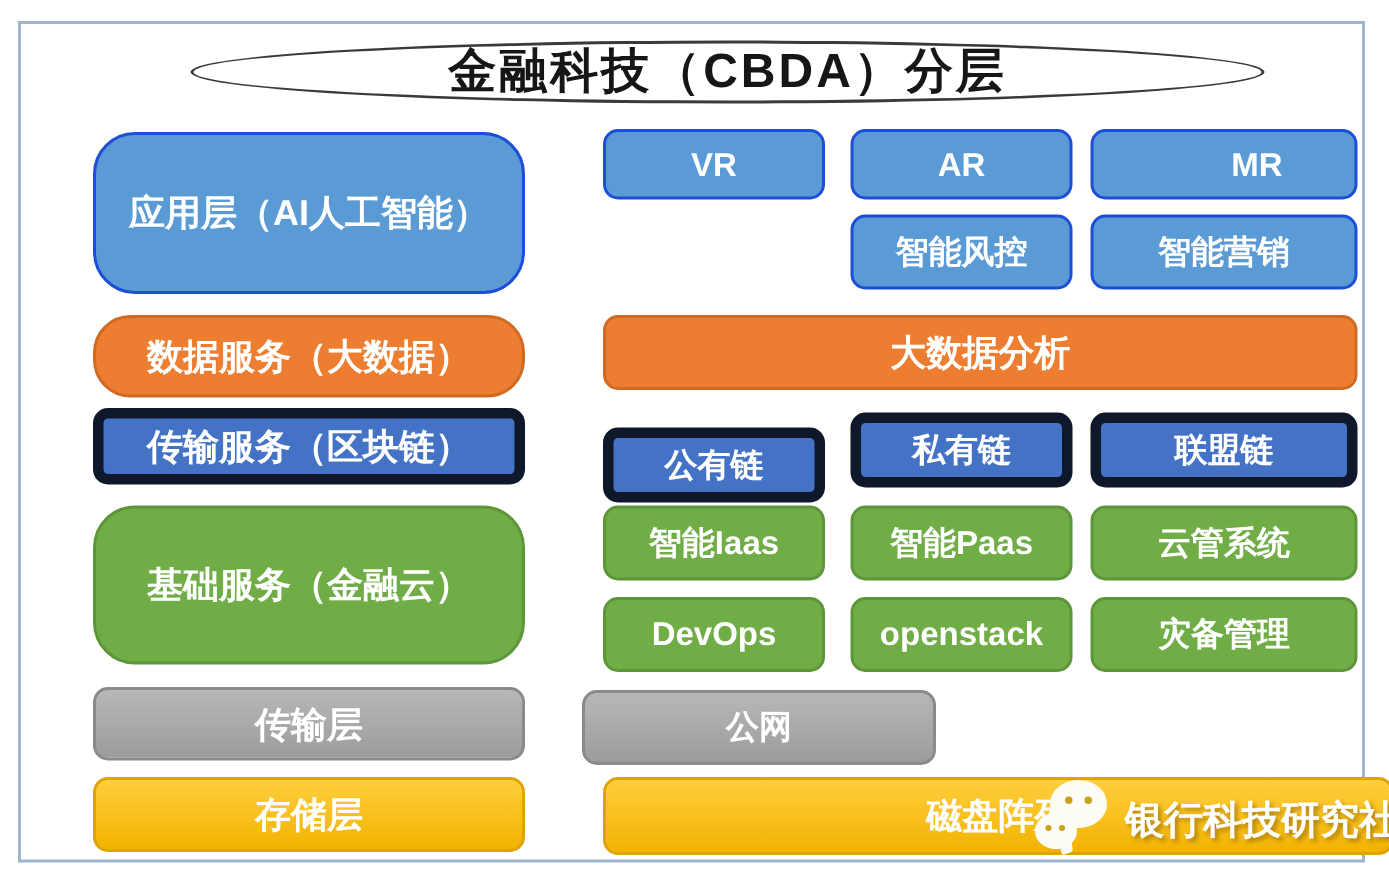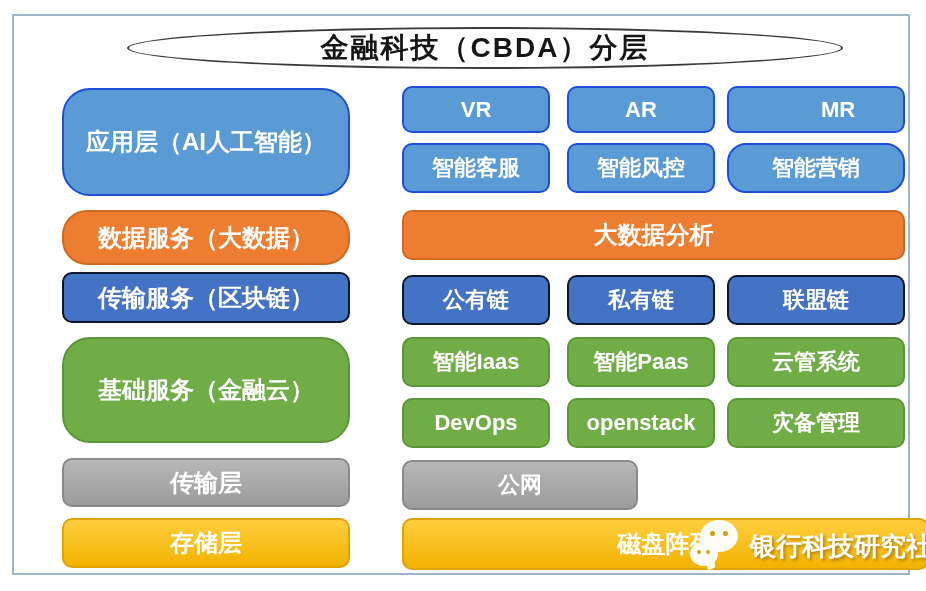--- a/index.html
+++ b/index.html
@@ -9,31 +9,31 @@
   }
   .frame{
     position:absolute;left:12px;top:14px;width:898px;height:561px;
     border:2px solid #9db6ce;box-sizing:border-box;
   }
   .ellipse{
     position:absolute;left:127px;top:27px;width:716px;height:42px;
     border:2px solid #3a3a3a;border-radius:50%;background:#ffffff;
     display:flex;align-items:center;justify-content:center;box-sizing:border-box;
   }
-  .title{font-size:28px;font-weight:700;color:#161616;letter-spacing:2px;white-space:nowrap;}
+  .title{font-size:32px;font-weight:700;color:#161616;letter-spacing:2px;white-space:nowrap;}
   .box{
     position:absolute;display:flex;align-items:center;justify-content:center;
     color:#ffffff;font-weight:700;font-size:22px;border-radius:10px;
     box-sizing:border-box;white-space:nowrap;text-align:center;
   }
   .big{border-radius:28px;font-size:24px;}
   .f24{font-size:24px;}
   .c-blue  {background:#5b9bd5;border:2px solid #1d4ed8;}
   .c-orange{background:#ed7d31;border:2px solid #cf6a23;}
-  .c-dblue {background:#4472c4;border:2px solid #0f172a;}
+  .c-dblue {background:#4472c4;border:7px solid #0f172a;}
   .c-green {background:#70ad47;border:2px solid #5d9639;}
   .c-gray  {background:linear-gradient(180deg,#b7b7b7 0%,#9c9c9c 100%);border:2px solid #8a8a8a;text-align:right;}
   .c-gold  {background:linear-gradient(180deg,#ffce3e 0%,#f2b301 100%);border:2px solid #dfa302;}
   
   .wm{position:absolute;left:688px;top:518px;display:flex;align-items:flex-end;z-index:6;}
   .wx{position:relative;width:58px;height:52px;flex:0 0 auto;}
   .wx .b1{
     position:absolute;left:12px;top:2px;width:38px;height:32px;background:#fdfdf6;
     border-radius:50%;
   }
@@ -72,39 +72,38 @@
   <div class="box f24 c-orange" style="left:62px;top:210px;width:288px;height:55px;border-radius:25px;">数据服务（大数据）</div>
   <div class="box f24 c-dblue" style="left:62px;top:272px;width:288px;height:51px;">传输服务（区块链）</div>
   <div class="box big c-green" style="left:62px;top:337px;width:288px;height:106px;">基础服务（金融云）</div>
   <div class="box f24 c-gray" style="left:62px;top:458px;width:288px;height:49px;">传输层</div>
   <div class="box f24 c-gold" style="left:62px;top:518px;width:288px;height:50px;">存储层</div>
 
   <div class="box c-blue" style="left:402px;top:86px;width:148px;height:47px;">VR</div>
   <div class="box c-blue" style="left:567px;top:86px;width:148px;height:47px;">AR</div>
   <div class="box c-blue" style="left:727px;top:86px;width:178px;height:47px;padding-left:44px;">MR</div>
 
-  <div class="box c-blue" style="left:402px;top:143px;width:148px;height:50px;">智能客服</div>
   <div class="box c-blue" style="left:567px;top:143px;width:148px;height:50px;">智能风控</div>
-  <div class="box c-blue" style="left:727px;top:143px;width:178px;height:50px;border-radius:19px;">智能营销</div>
+  <div class="box c-blue" style="left:727px;top:143px;width:178px;height:50px;">智能营销</div>
 
   <div class="box f24 c-orange" style="left:402px;top:210px;width:503px;height:50px;">大数据分析</div>
 
-  <div class="box c-dblue" style="left:402px;top:275px;width:148px;height:50px;">公有链</div>
+  <div class="box c-dblue" style="left:402px;top:285px;width:148px;height:50px;">公有链</div>
   <div class="box c-dblue" style="left:567px;top:275px;width:148px;height:50px;">私有链</div>
   <div class="box c-dblue" style="left:727px;top:275px;width:178px;height:50px;">联盟链</div>
 
   <div class="box c-green" style="left:402px;top:337px;width:148px;height:50px;">智能Iaas</div>
   <div class="box c-green" style="left:567px;top:337px;width:148px;height:50px;">智能Paas</div>
   <div class="box c-green" style="left:727px;top:337px;width:178px;height:50px;">云管系统</div>
 
   <div class="box c-green" style="left:402px;top:398px;width:148px;height:50px;">DevOps</div>
   <div class="box c-green" style="left:567px;top:398px;width:148px;height:50px;">openstack</div>
   <div class="box c-green" style="left:727px;top:398px;width:178px;height:50px;">灾备管理</div>
 
-  <div class="box c-gray" style="left:402px;top:460px;width:236px;height:50px;">公网</div>
+  <div class="box c-gray" style="left:388px;top:460px;width:236px;height:50px;">公网</div>
 
   <div class="box f24 c-gold" style="left:402px;top:518px;width:527px;height:52px;">磁盘阵列</div>
 
   <div class="wm">
     <div class="wx">
       <div class="b1">
           <span class="e e1"></span>
           <span class="e e2"></span>
         </div>
       <div class="b2">

